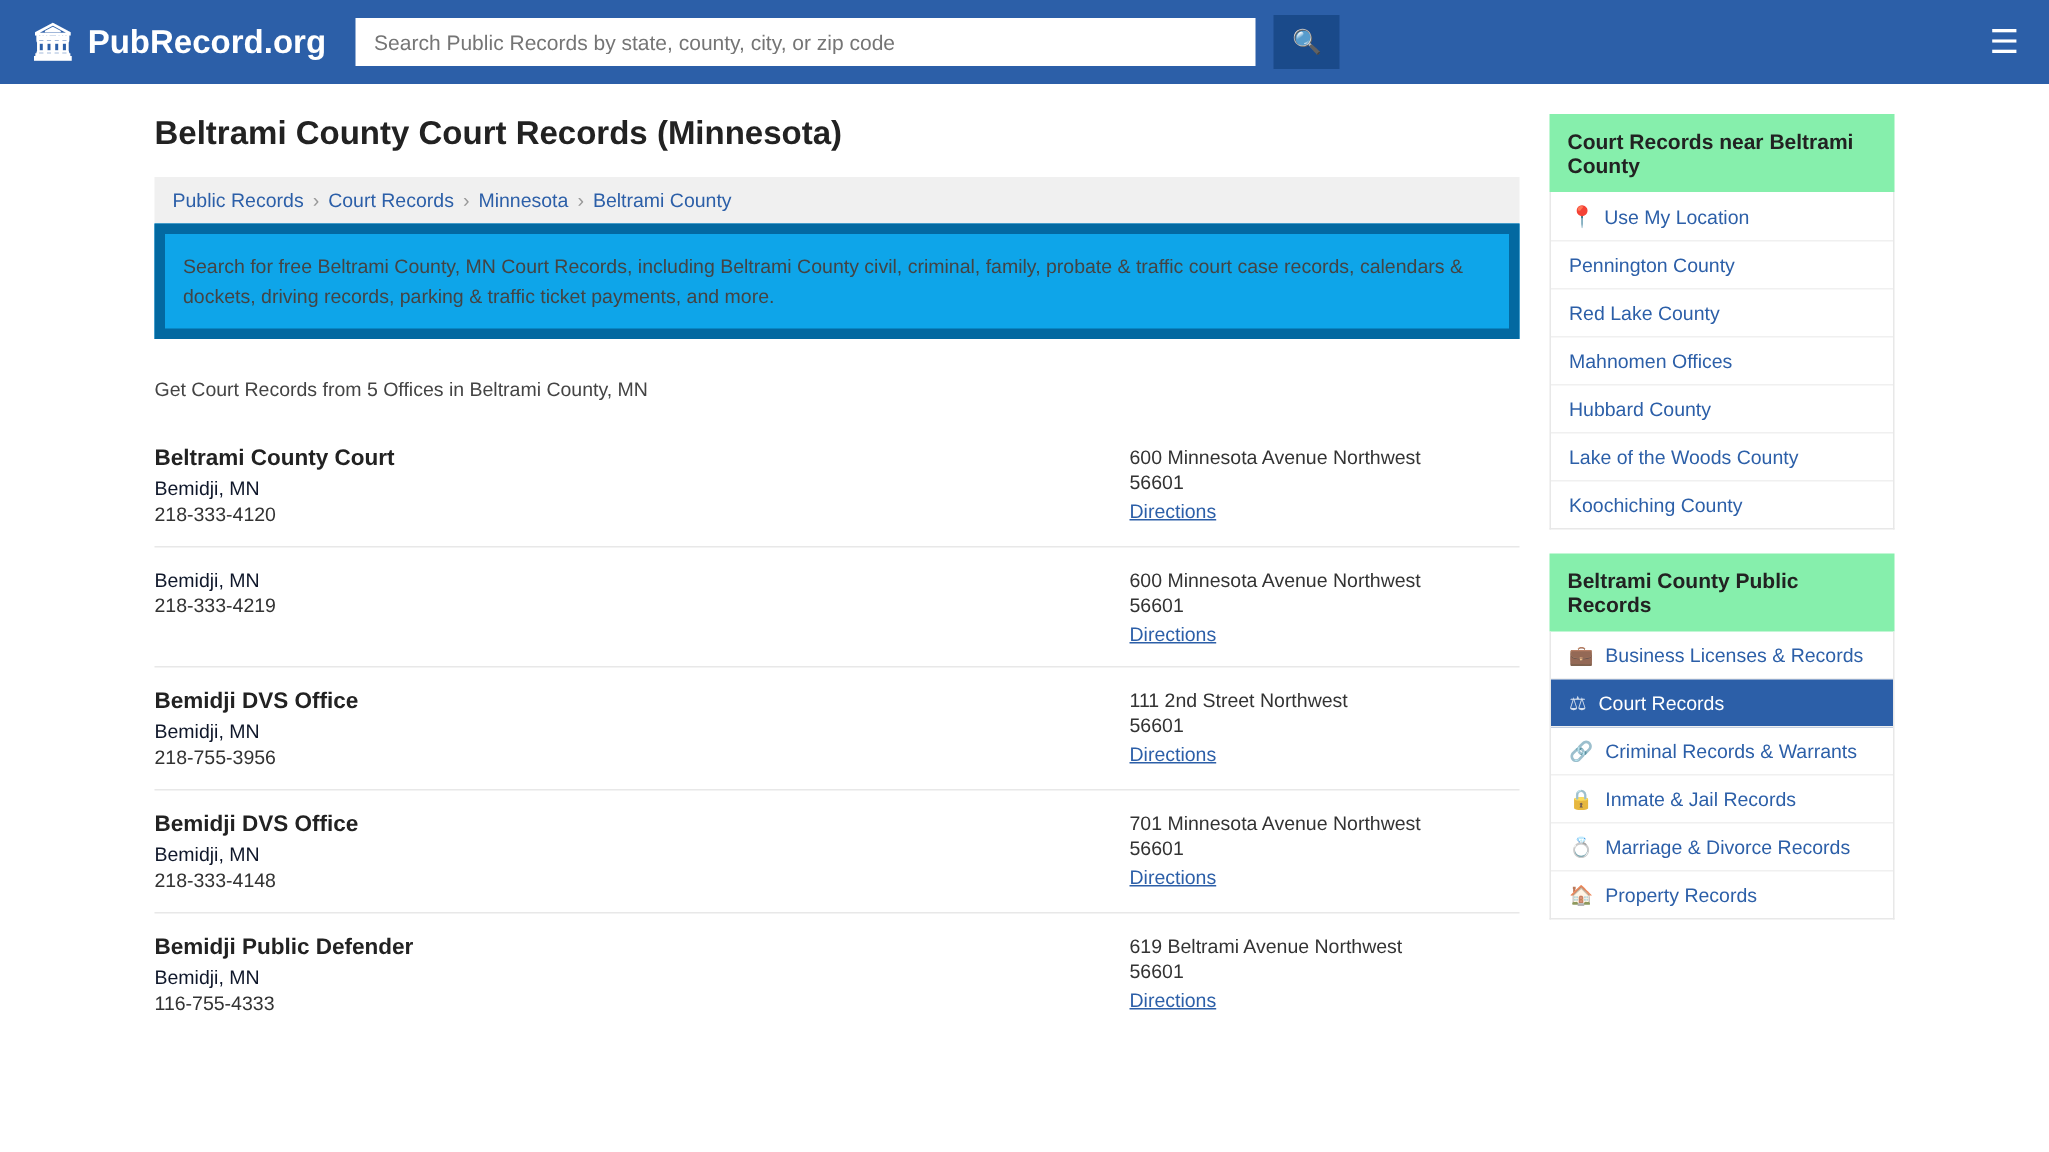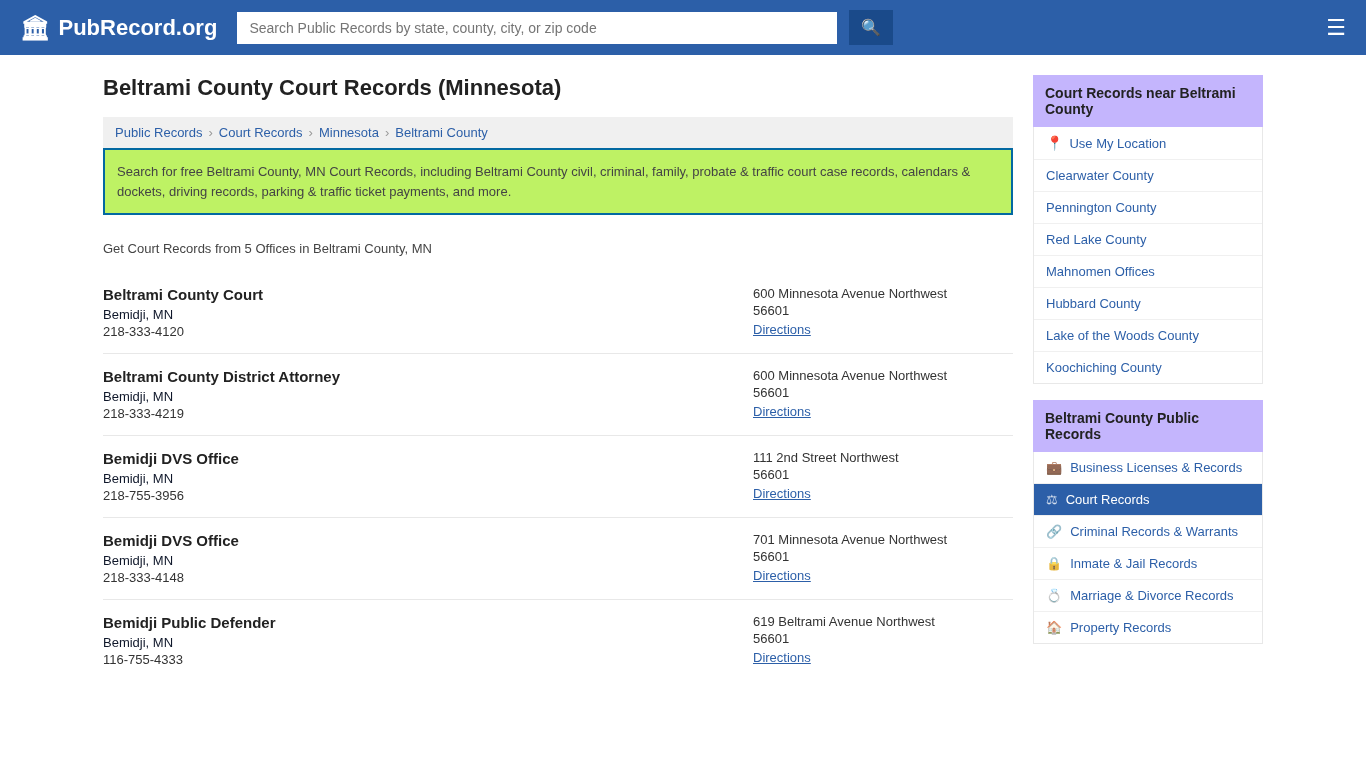--- a/index.html
+++ b/index.html
@@ -94,22 +94,22 @@
       margin-bottom: 0;
     }
     .breadcrumb a {
       color: #2c5fa8;
       text-decoration: none;
     }
     .breadcrumb-sep { color: #999; }
 
     
     .description {
-      background: #bef264;
-      border: 2px solid #0369a1;
+      background: #0ea5e9;
+      border: 7px solid #0369a1;
       padding: 12px;
       font-size: 13px;
       color: #444;
       line-height: 1.5;
       margin-bottom: 16px;
     }
 
     
     .section-header {
       background: #e8e8e8;
@@ -163,21 +163,21 @@
       color: #2c5fa8;
       text-decoration: underline;
       cursor: pointer;
       font-size: 13px;
       display: block;
       margin-top: 4px;
     }
 
     
     .sidebar-section-header {
-      background: #c4b5fd;
+      background: #86efac;
       padding: 10px 12px;
       font-weight: bold;
       font-size: 14px;
       color: #222;
       margin-bottom: 0;
     }
 
     .sidebar-list {
       list-style: none;
       margin-bottom: 16px;
@@ -280,21 +280,20 @@
         <div class="office-phone">218-333-4120</div>
       </div>
       <div class="office-address">
         <div class="addr-line">600 Minnesota Avenue Northwest</div>
         <div class="addr-line">56601</div>
         <a class="directions-link" href="#">Directions</a>
       </div>
     </div>
         <div class="office-entry">
       <div class="office-info">
-        <div class="office-name">Beltrami County District Attorney</div>
         <div class="office-city">Bemidji, MN</div>
         <div class="office-phone">218-333-4219</div>
       </div>
       <div class="office-address">
         <div class="addr-line">600 Minnesota Avenue Northwest</div>
         <div class="addr-line">56601</div>
         <a class="directions-link" href="#">Directions</a>
       </div>
     </div>
         <div class="office-entry">
@@ -338,21 +337,20 @@
   </div>
 
   <aside class="sidebar">
 
     <div class="sidebar-section-header">Court Records near Beltrami County</div>
     <ul class="sidebar-list" id="nearby-list">
       <li class="use-location">
         <span class="location-icon">📍</span>
         <a href="#">Use My Location</a>
       </li>
-    <li><a href="#">Clearwater County</a></li>
         <li><a href="#">Pennington County</a></li>
         <li><a href="#">Red Lake County</a></li>
         <li><a href="#">Mahnomen Offices</a></li>
         <li><a href="#">Hubbard County</a></li>
         <li><a href="#">Lake of the Woods County</a></li>
         <li><a href="#">Koochiching County</a></li>
       </ul>
 
     <div class="sidebar-section-header">Beltrami County Public Records</div>
     <ul class="sidebar-public-list" id="public-records-list">

